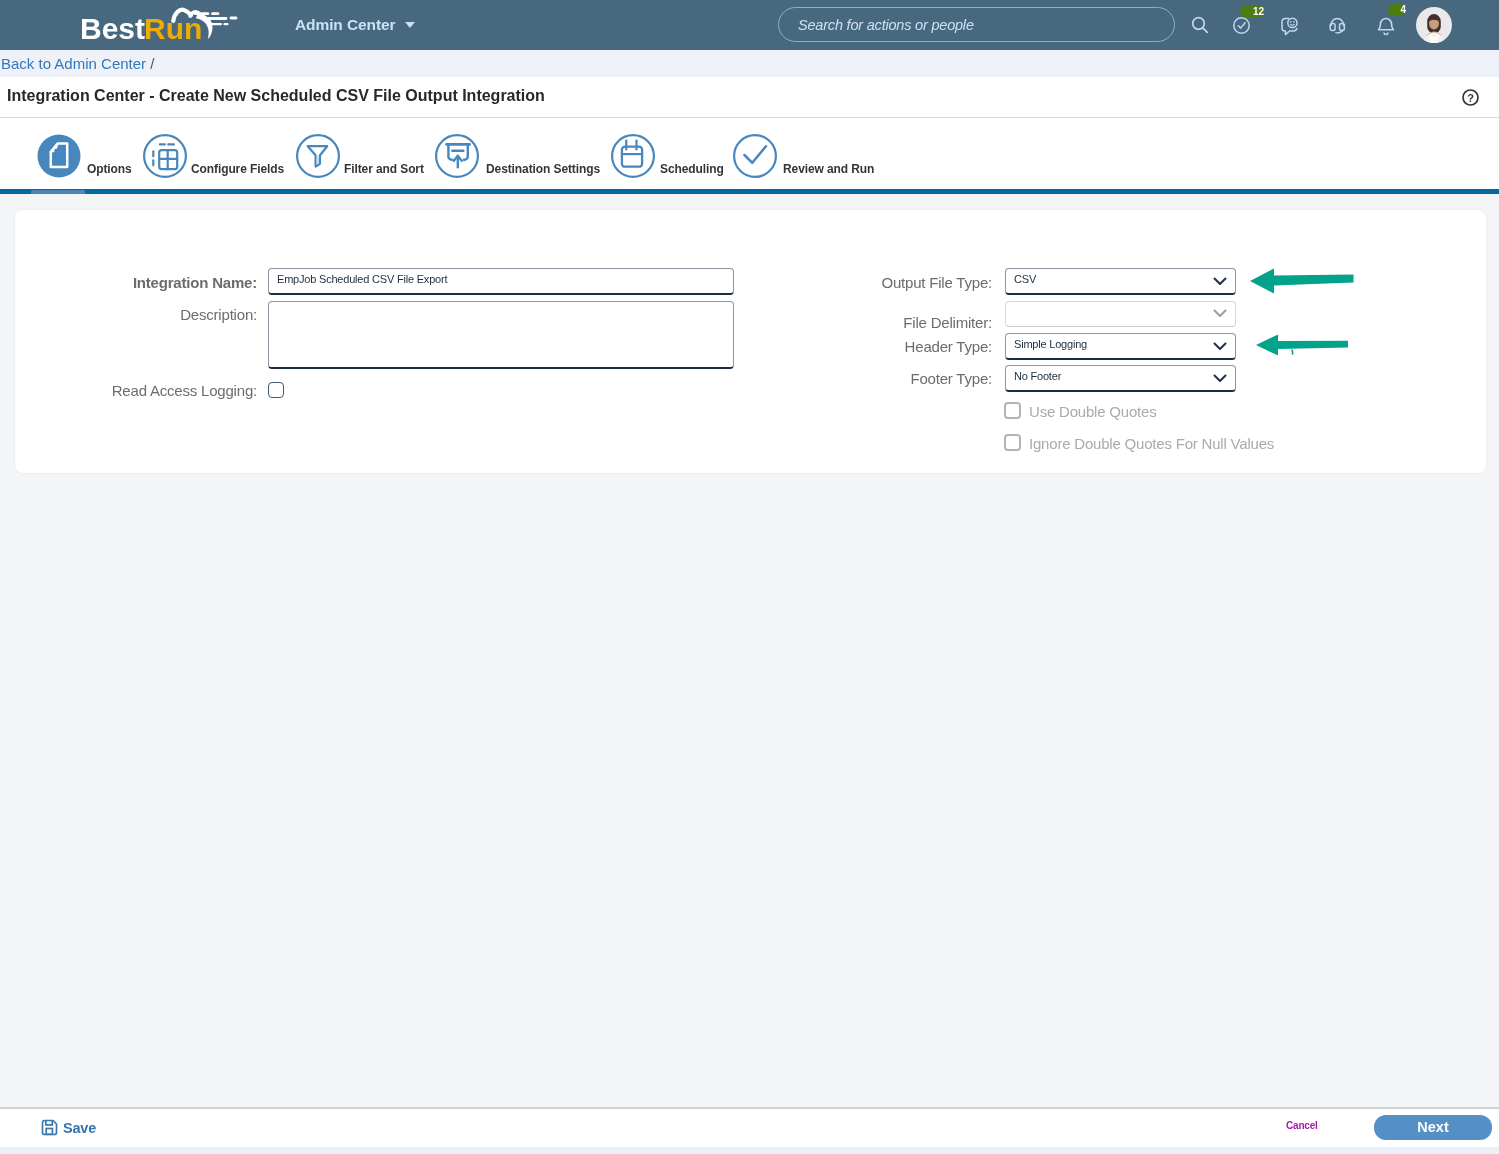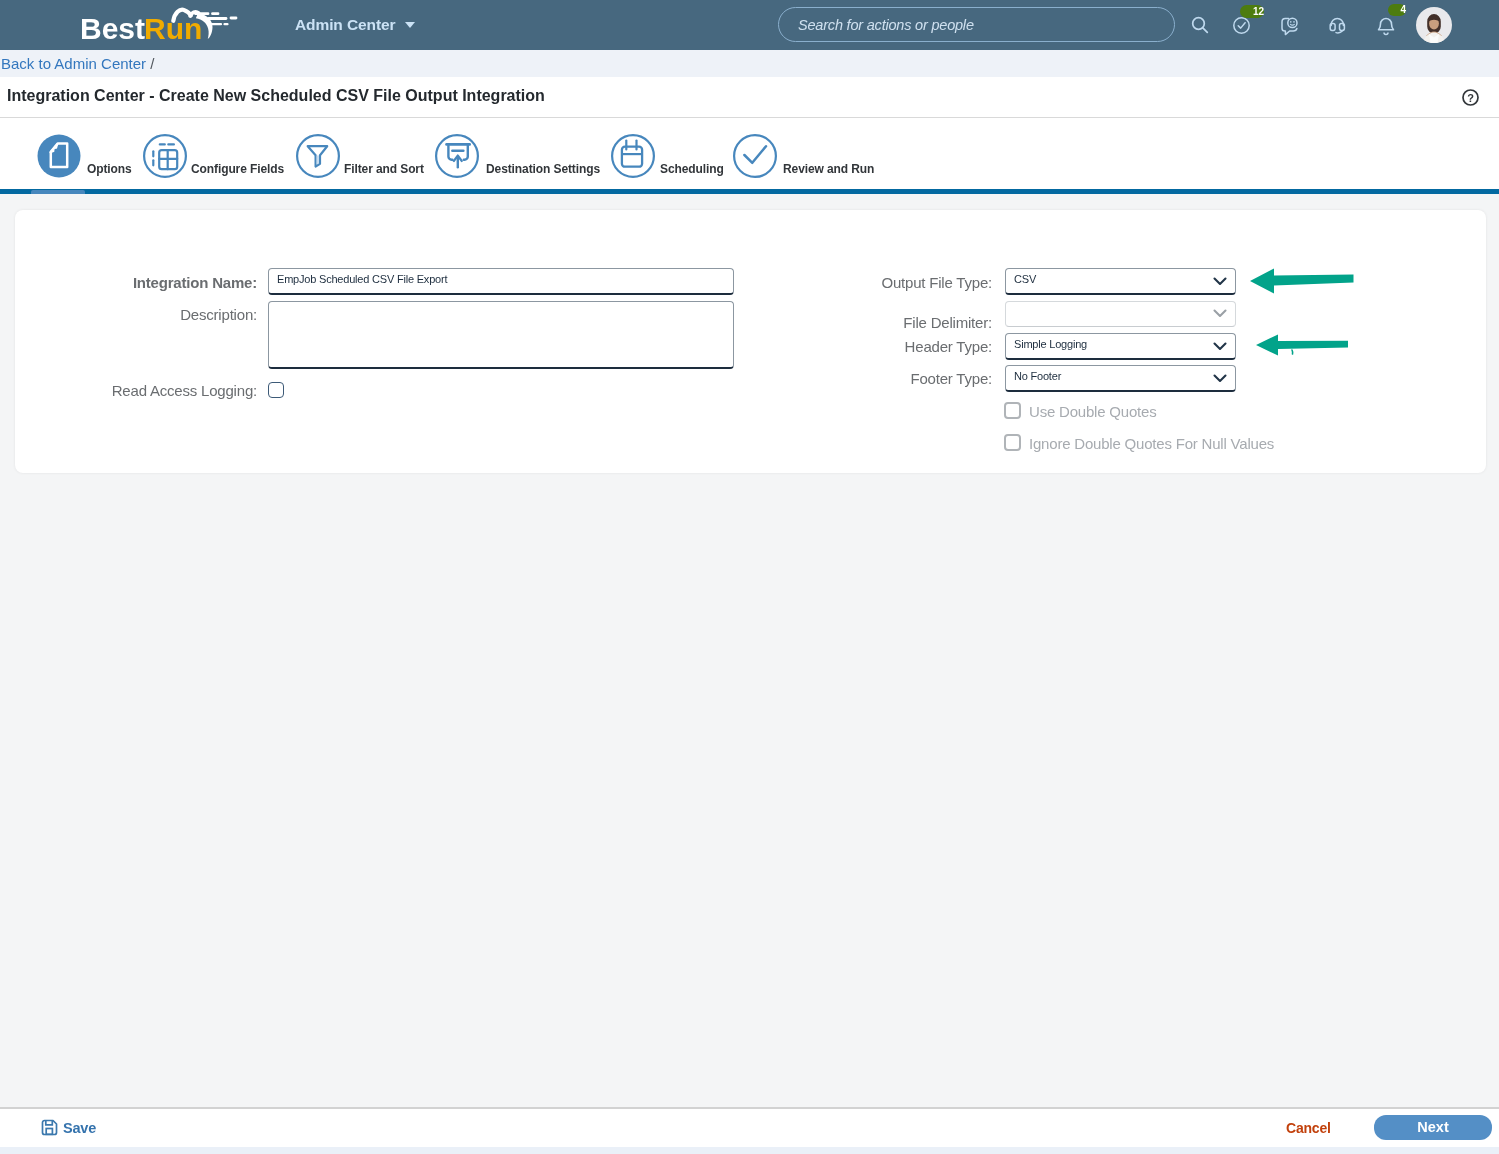--- a/index.html
+++ b/index.html
@@ -34,21 +34,21 @@
   .field { position:absolute; background:#fff; border:1px solid #8c97a1; border-bottom:2px solid #1d2d3e; border-radius:4px; font-size:16px; color:#1d2d3e; }
   .fieldTxt { position:absolute; font-size:11px; color:#1d2d3e; letter-spacing:-0.2px; }
   .chk { position:absolute; width:16px; height:16px; border:1.5px solid #3d5a77; border-radius:4px; background:#fff; }
   .chkDis { position:absolute; width:17px; height:17px; border:2px solid #b0b4b8; border-radius:4px; background:#fff; }
   .dislbl { position:absolute; font-size:15px; color:#a7abb0; letter-spacing:-0.2px; }
 
   
   #footer { position:absolute; left:0; top:1107px; width:1499px; height:40px; background:#fff; border-top:2px solid #d2d2d2; }
   #footStrip { position:absolute; left:0; top:1147px; width:1499px; height:7px; background:#eaf0f8; }
   #saveTxt { position:absolute; left:63px; top:1120px; font-size:14.5px; font-weight:bold; color:#3573ad; letter-spacing:-0.2px; }
-  #cancelTxt { position:absolute; left:1286px; top:1120px; font-size:14px; font-weight:bold; color:#c2410c; letter-spacing:-0.2px; }
+  #cancelTxt { position:absolute; left:1286px; top:1120px; font-size:10px; font-weight:bold; color:#a21caf; letter-spacing:-0.2px; }
   #nextBtn { position:absolute; left:1374px; top:1115px; width:118px; height:25px; background:#548fc6; border-radius:12px; color:#fff; font-size:14.5px; font-weight:bold; text-align:center; line-height:25px; }
 </style>
 </head>
 <body>
 <div id="page">
 
   <div id="topbar">
     <svg id="logo" width="165" height="44" viewBox="0 0 165 44">
       <g stroke="#ffffff" fill="none" stroke-linecap="round">
         <path d="M93.3,14.8 C94.6,7.0 99.8,2.2 104.2,4.1 C107.2,5.4 109.8,7.4 110.8,9.4" stroke-width="4.2"></path>

